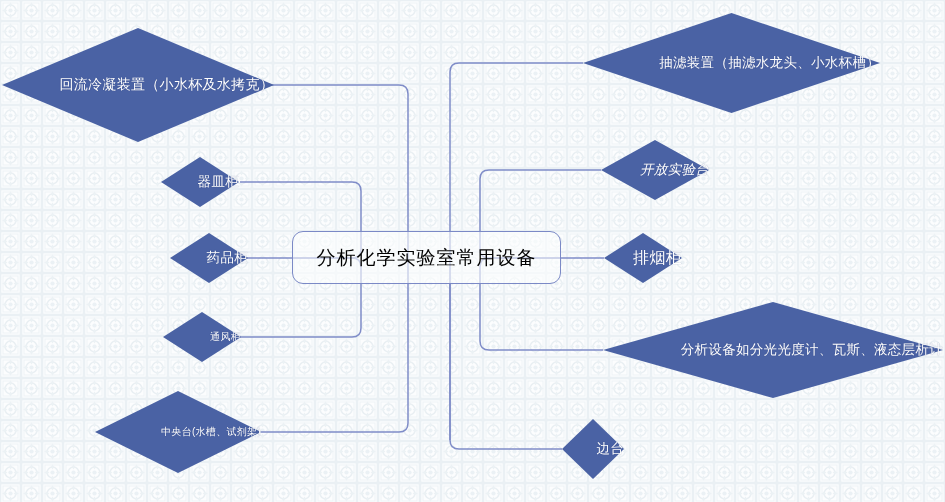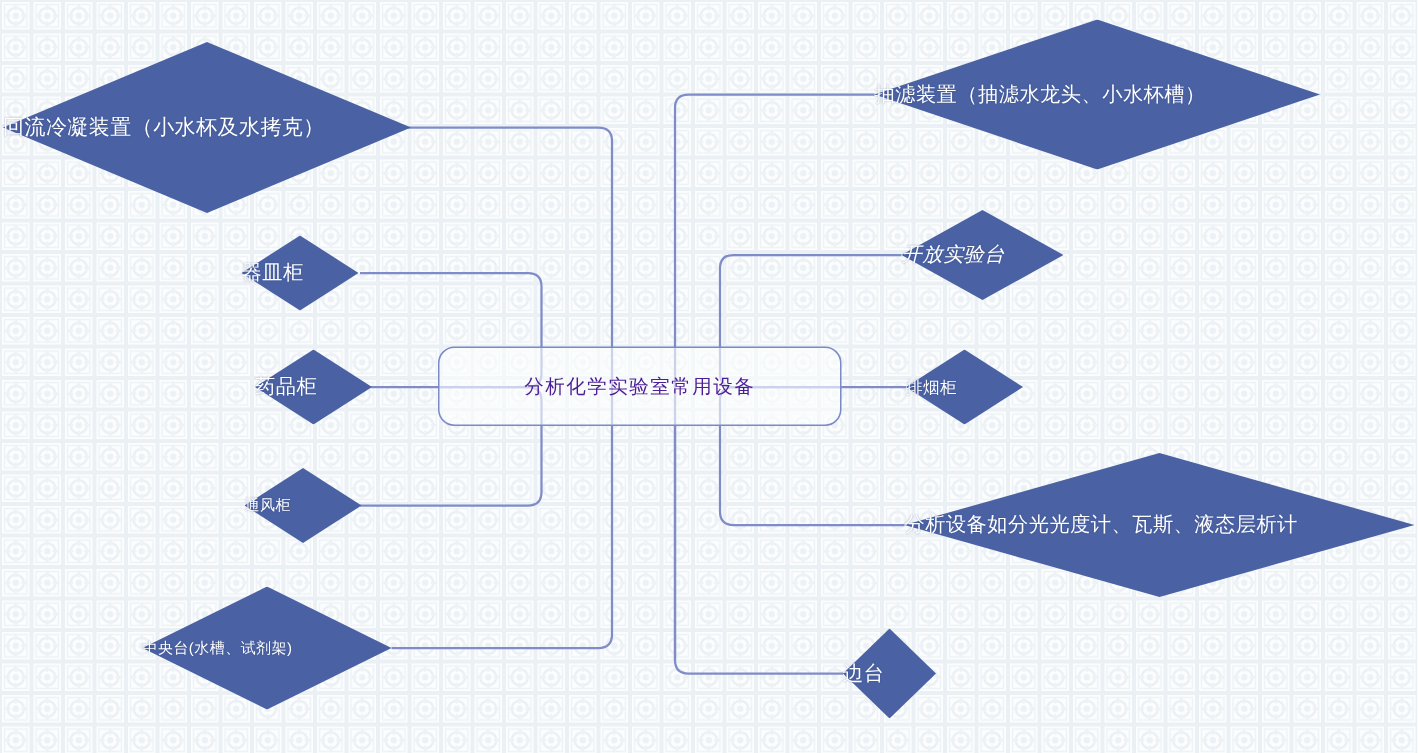--- a/index.html
+++ b/index.html
@@ -30,21 +30,21 @@
   }
   #nodes {
     position: absolute;
     inset: 0;
     z-index: 2;
   }
   .diamond {
     position: absolute;
     display: flex;
     align-items: center;
-    justify-content: flex-start;
+    justify-content: flex-end;
   }
   .diamond .shape {
     position: absolute;
     inset: 0;
   }
   .diamond .dlabel {
     position: relative;
     z-index: 2;
     color: #ffffff;
     white-space: nowrap;
@@ -59,22 +59,22 @@
     height: 53px;
     box-sizing: border-box;
     border: 1.4px solid #7b89c6;
     border-radius: 11px;
     background: rgba(252,253,254,0.62);
     display: flex;
     align-items: center;
     justify-content: center;
   }
   .center-node .clabel {
-    color: #4c1d95;
-    font-size: 13px;
+    color: #000000;
+    font-size: 19px;
     letter-spacing: 1px;
     white-space: nowrap;
   }
 </style>
 </head>
 <body>
 
 <div id="canvas">
 
   <svg id="bg-pattern" width="945" height="502" viewBox="0 0 945 502" xmlns="http://www.w3.org/2000/svg">
@@ -155,21 +155,21 @@
       <svg class="shape" viewBox="0 0 78 50" preserveAspectRatio="none" xmlns="http://www.w3.org/2000/svg">
         <polygon points="39,0 78,25 39,50 0,25" fill="#4a62a4"></polygon>
       </svg>
       <span class="dlabel" style="font-size:13.5px;font-family:Liberation Mono, monospace;">药品柜</span>
     </div>
 
     <div class="diamond" style="left:604px; top:233px; width:78px; height:50px;">
       <svg class="shape" viewBox="0 0 78 50" preserveAspectRatio="none" xmlns="http://www.w3.org/2000/svg">
         <polygon points="39,0 78,25 39,50 0,25" fill="#4a62a4"></polygon>
       </svg>
-      <span class="dlabel" style="font-size:11px;">排烟柜</span>
+      <span class="dlabel" style="font-size:16px;">排烟柜</span>
     </div>
 
     <div class="diamond" style="left:163px; top:312px; width:78px; height:50px;">
       <svg class="shape" viewBox="0 0 78 50" preserveAspectRatio="none" xmlns="http://www.w3.org/2000/svg">
         <polygon points="39,0 78,25 39,50 0,25" fill="#4a62a4"></polygon>
       </svg>
       <span class="dlabel" style="font-size:10px;">通风柜</span>
     </div>
 
     <div class="diamond" style="left:603px; top:302px; width:340px; height:96px;">

